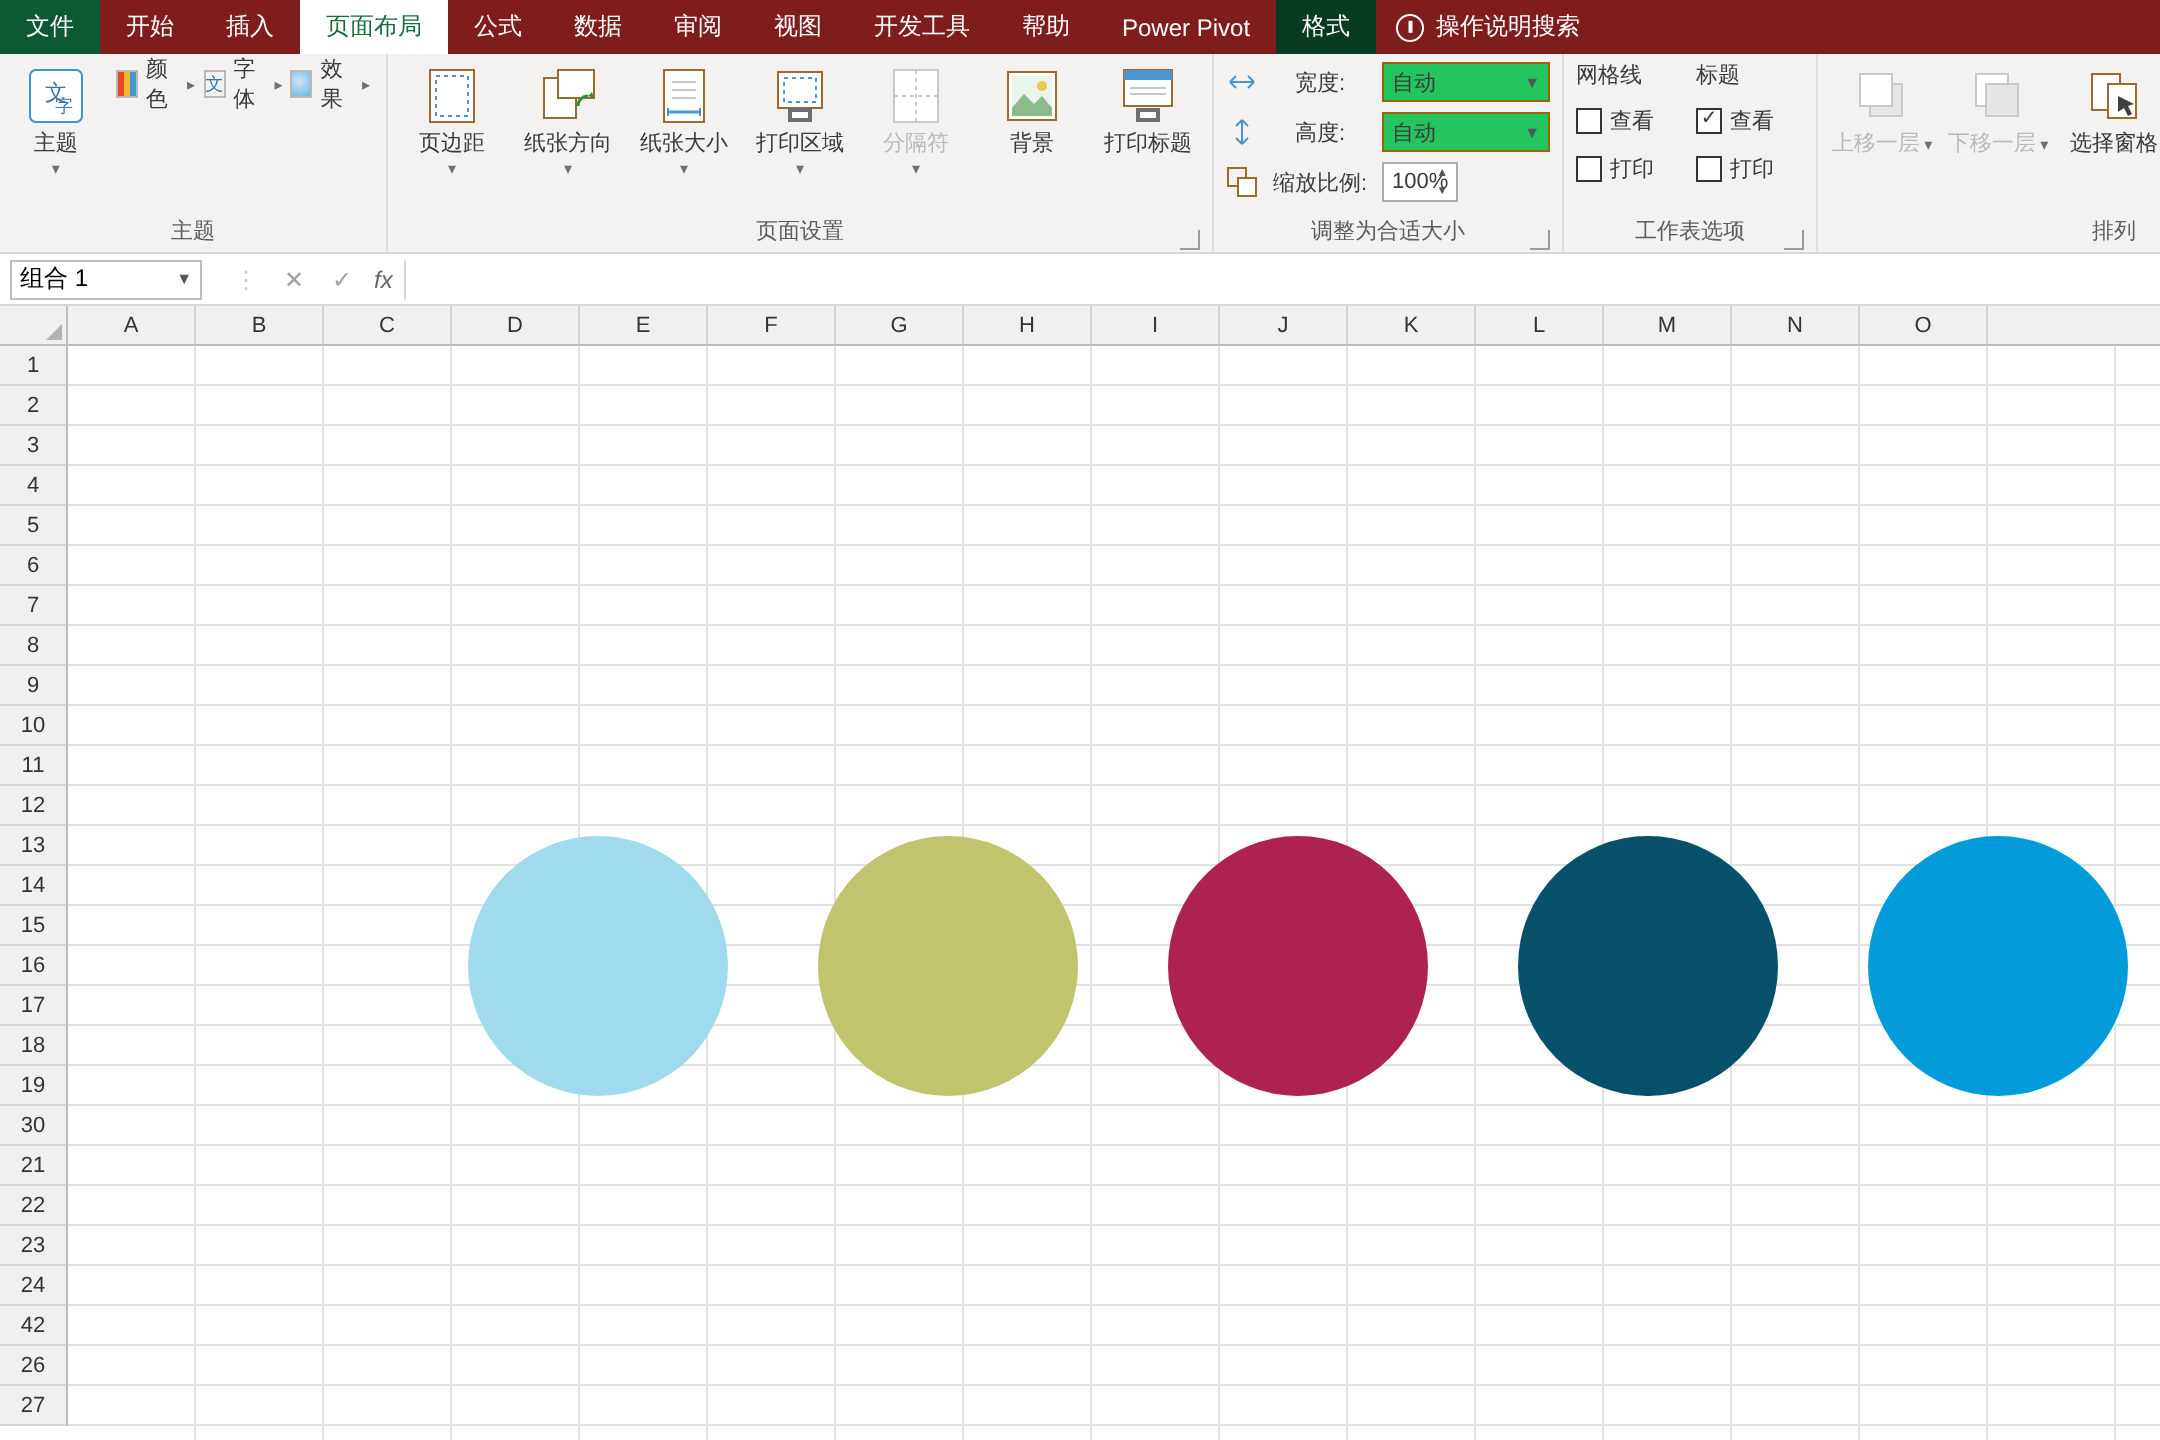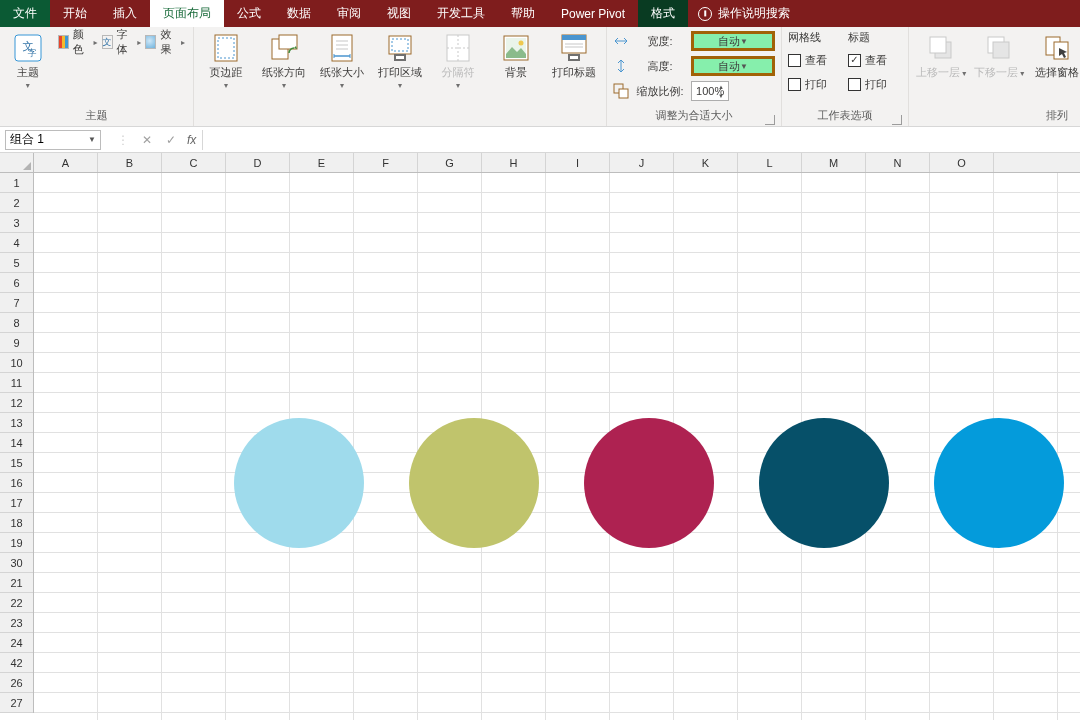--- a/index.html
+++ b/index.html
@@ -22,21 +22,21 @@
 .bigbtn .lbl{font-size:11px;text-align:center;line-height:12px}
 .drop{font-size:8px;color:#6f6f6f}
 .minibtn{display:flex;align-items:center;gap:4px;height:22px;cursor:pointer;padding:0 2px}
 .minibtn .swatch{width:14px;height:14px;border:1px solid #b8b8b8}
 .minibtn .tx{font-size:11px}
 .stackmini{display:flex;flex-direction:row;gap:0px;padding-top:2px}
 .scalecol{display:flex;flex-direction:column;gap:3px;padding-top:1px}
 .scalerow{display:flex;align-items:center;height:22px;gap:4px}
 .scalerow .ic{width:16px;height:16px}
 .scalerow .lab{width:54px;font-size:11px;text-align:center}
-.sel{width:84px;height:20px;border:3px solid #a16207;background:#86efac;display:flex;align-items:center;justify-content:center;padding:0 4px;font-size:11px}
+.sel{width:84px;height:20px;border:1px solid #a16207;background:#22c55e;display:flex;align-items:center;justify-content:space-between;padding:0 4px;font-size:11px}
 .sel .car{font-size:8px;color:#555}
 .spin{width:38px;height:20px;border:1px solid #adadad;background:#fff;display:flex;align-items:center;padding-left:4px;font-size:11px;position:relative}
 .spin .sp{position:absolute;right:1px;top:0;bottom:0;width:12px;display:flex;flex-direction:column}
 .spin .sp div{flex:1;display:flex;align-items:center;justify-content:center;font-size:6px;color:#555;cursor:pointer}
 .optcol{display:flex;flex-direction:column;gap:4px;padding-top:1px}
 .optcol .hdr{font-size:11px;height:16px}
 .ck{display:flex;align-items:center;gap:4px;height:20px}
 .ck .box{width:13px;height:13px;border:1px solid #333;background:#fff;display:flex;align-items:center;justify-content:center;font-size:10px;line-height:1}
 .fbar{height:26px;background:#fff;border-bottom:1px solid #d7d7d7;display:flex;align-items:center;font-size:12px}
 .namebox{width:96px;height:20px;margin-left:5px;border:1px solid #bcbcbc;display:flex;align-items:center;justify-content:space-between;padding:0 4px;background:#fff}
@@ -186,20 +186,21 @@
               <rect x="3" y="2" width="24" height="18" fill="#fff" stroke="#9c6a2d"></rect>
               <rect x="3" y="2" width="24" height="5" fill="#4a95cf"></rect>
               <path d="M6 11 h18 M6 14 h18" stroke="#c7c7c7"></path>
               <rect x="9" y="21" width="12" height="7" fill="#6f6f6f"></rect>
               <rect x="11" y="23" width="8" height="3" fill="#fff"></rect>
             </svg>
           </div>
         <div class="lbl"><span>打印标题</span></div>
       </div>
     </div>
+    <div class="group-label"><span>页面设置</span><span class="dlg"></span></div>
   </div>
 
   <div class="group">
     <div class="group-body">
       <div class="scalecol">
         <div class="scalerow">
           <span class="ic">
               <svg width="16" height="16">
                 <path d="M2 8 h12 M2 8 l3 -3 M2 8 l3 3 M14 8 l-3 -3 M14 8 l-3 3" stroke="#4a95cf" fill="none"></path>
               </svg>

